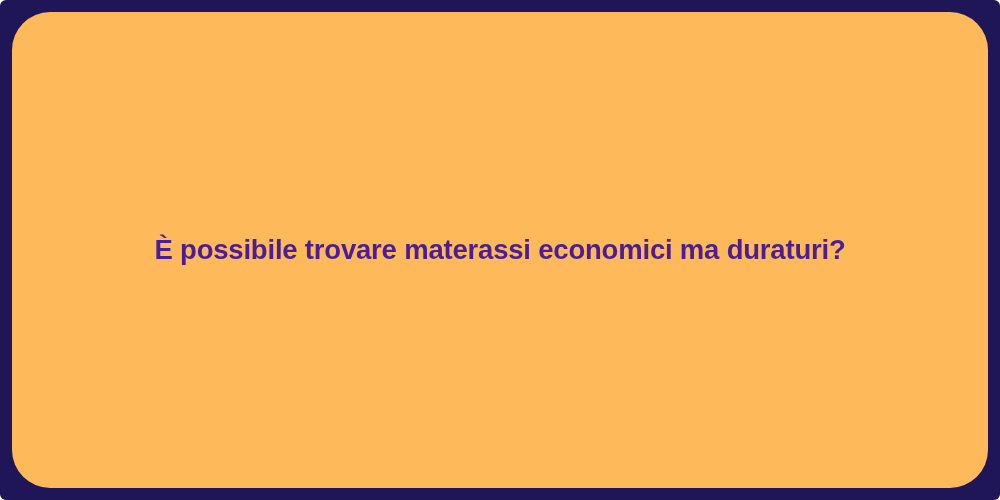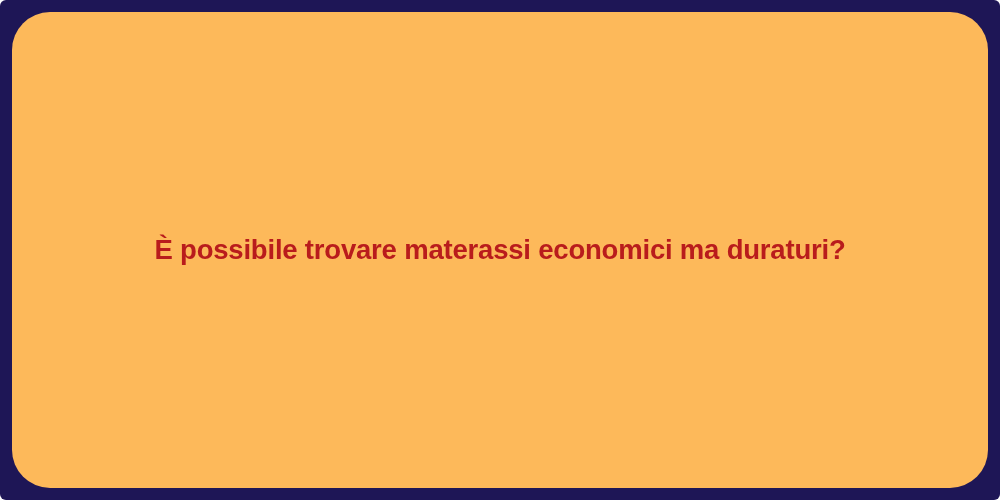--- a/index.html
+++ b/index.html
@@ -33,21 +33,21 @@
     border-radius: 38px;
     display: flex;
     align-items: center;
     justify-content: center;
     text-align: center;
   }
 
   #headline {
     margin: 14px;
     padding: 0 40px;
-    color: #b91c1c;
+    color: #4c1d95;
     font-family: "Liberation Sans", sans-serif;
     font-size: 27.5px;
     font-weight: bold;
     letter-spacing: -0.2px;
     line-height: 1.25;
     white-space: nowrap;
   }
 </style>
 </head>
 <body>

